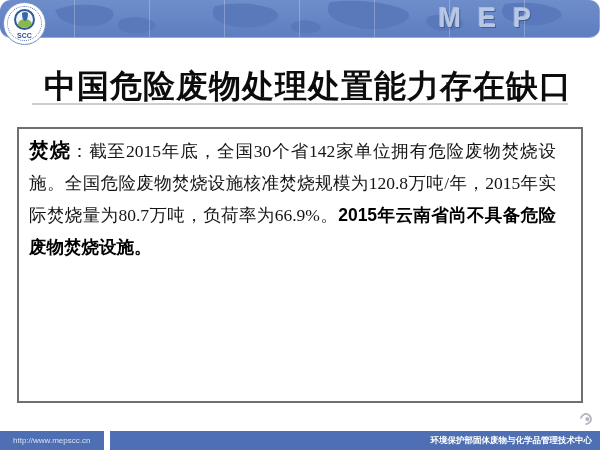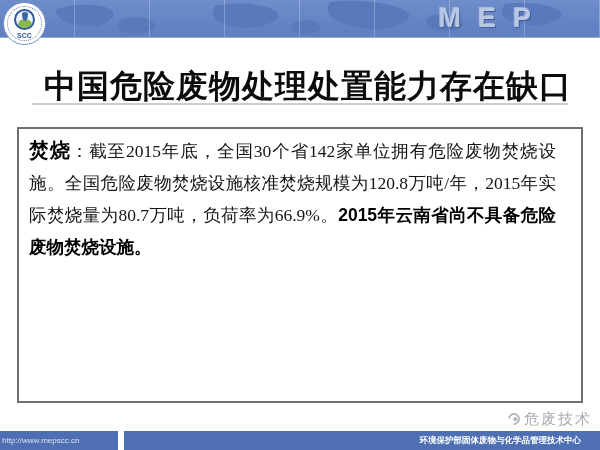--- a/index.html
+++ b/index.html
@@ -12,20 +12,21 @@
     font-family: "Liberation Serif", serif;
   }
 
   
   .topbar {
     position: absolute; top: 0; left: 0;
     width: 600px; height: 38px;
     background: linear-gradient(#6e8dca, #5d7ec0);
     border-bottom: 1px solid #93a9d6;
     overflow: hidden;
+    border-radius: 11px;
   }
   .topbar .gridlines {
     position: absolute; inset: 0;
     background: repeating-linear-gradient(90deg,
       transparent 0px, transparent 74px,
       rgba(255,255,255,0.25) 74px, rgba(255,255,255,0.25) 75px);
   }
   .topbar svg { position: absolute; top: 0; left: 0; }
 
   .mep {
@@ -155,35 +156,35 @@
 
   
   .footer {
     position: absolute; bottom: 0; left: 0;
     width: 600px; height: 19px;
     display: flex;
     font-family: "Liberation Sans", sans-serif;
     z-index: 2;
   }
   .footer-left {
-    width: 118px;
+    width: 104px;
     background: #4e6fb3;
     color: #d9e1f1;
     font-size: 8px;
     display: flex; align-items: center;
-    padding-left: 2px;
+    padding-left: 13px;
   }
   .footer-gap { width: 6px; background: #ffffff; }
   .footer-right {
     flex: 1;
     background: #4e6fb3;
     color: #ffffff;
     display: flex; flex-direction: column; justify-content: center;
     text-align: right;
-    padding-right: 19px;
+    padding-right: 8px;
   }
   .footer-right .cn { font-size: 8.5px; font-weight: bold; line-height: 9px; }
   .footer-right .en { font-size: 8px;  font-weight: bold; line-height: 9px; }
 </style>
 </head>
 <body>
 
 <div class="topbar">
   <svg width="600" height="38" viewBox="0 0 600 38">
     <g fill="#5878ba" opacity="0.9">
@@ -213,21 +214,20 @@
 <div class="title-rule"></div>
 
 <div class="content-box">
   <p class="first">
     <span class="lead">焚烧</span><span>：截至2015年底，全国30个省142家单位拥有危险废物焚烧设施。全国危险废物焚烧设施核准焚烧规模为120.8万吨/年，2015年实际焚烧量为80.7万吨，负荷率为66.9%。</span><span class="tail-bold">2015年云南省尚不具备危险废物焚烧设施。</span>
   </p>
 </div>
 
 <div class="watermark">
   <span class="wm-icon"></span>
-  <span>危废技术</span>
 </div>
 
 <div class="footer">
   <div class="footer-left">http://www.mepscc.cn</div>
   <div class="footer-gap"></div>
   <div class="footer-right">
     <div class="cn">环境保护部固体废物与化学品管理技术中心</div>
   </div>
 </div>
 

